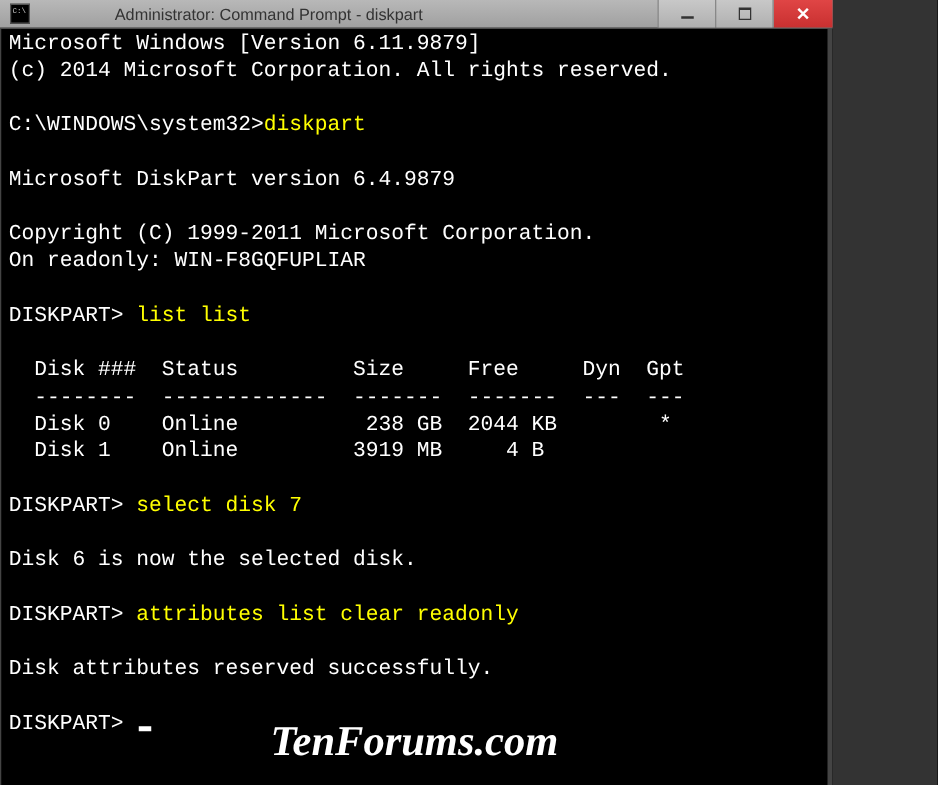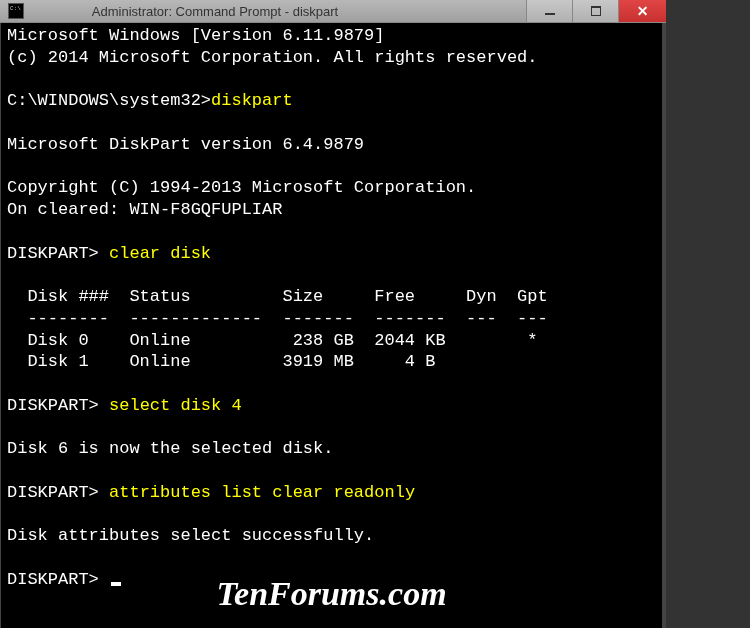--- a/index.html
+++ b/index.html
@@ -156,34 +156,34 @@
     </div>
   </div>
 
   <div class="terminal"><span>Microsoft Windows [Version 6.11.9879]</span>
 <span>(c) 2014 Microsoft Corporation. All rights reserved.</span>
 
 <span>C:\WINDOWS\system32&gt;</span><span class="yellow">diskpart</span>
 
 <span>Microsoft DiskPart version 6.4.9879</span>
 
-<span>Copyright (C) 1994-2013 Microsoft Corporation.</span>
-<span>On cleared: WIN-F8GQFUPLIAR</span>
+<span>Copyright (C) 1999-2011 Microsoft Corporation.</span>
+<span>On readonly: WIN-F8GQFUPLIAR</span>
 
-<span>DISKPART&gt; </span><span class="yellow">clear disk</span>
+<span>DISKPART&gt; </span><span class="yellow">list list</span>
 
 <span>  Disk ###  Status         Size     Free     Dyn  Gpt</span>
 <span>  --------  -------------  -------  -------  ---  ---</span>
 <span>  Disk 0    Online          238 GB  2044 KB        *</span>
 <span>  Disk 1    Online         3919 MB     4 B</span>
 
-<span>DISKPART&gt; </span><span class="yellow">select disk 4</span>
+<span>DISKPART&gt; </span><span class="yellow">select disk 7</span>
 
 <span>Disk 6 is now the selected disk.</span>
 
 <span>DISKPART&gt; </span><span class="yellow">attributes list clear readonly</span>
 
-<span>Disk attributes select successfully.</span>
+<span>Disk attributes reserved successfully.</span>
 
 <span>DISKPART&gt; </span><span class="cursor"></span>
     <div class="watermark">TenForums.com</div>
   </div>
 </div>
 
 </body></html>

